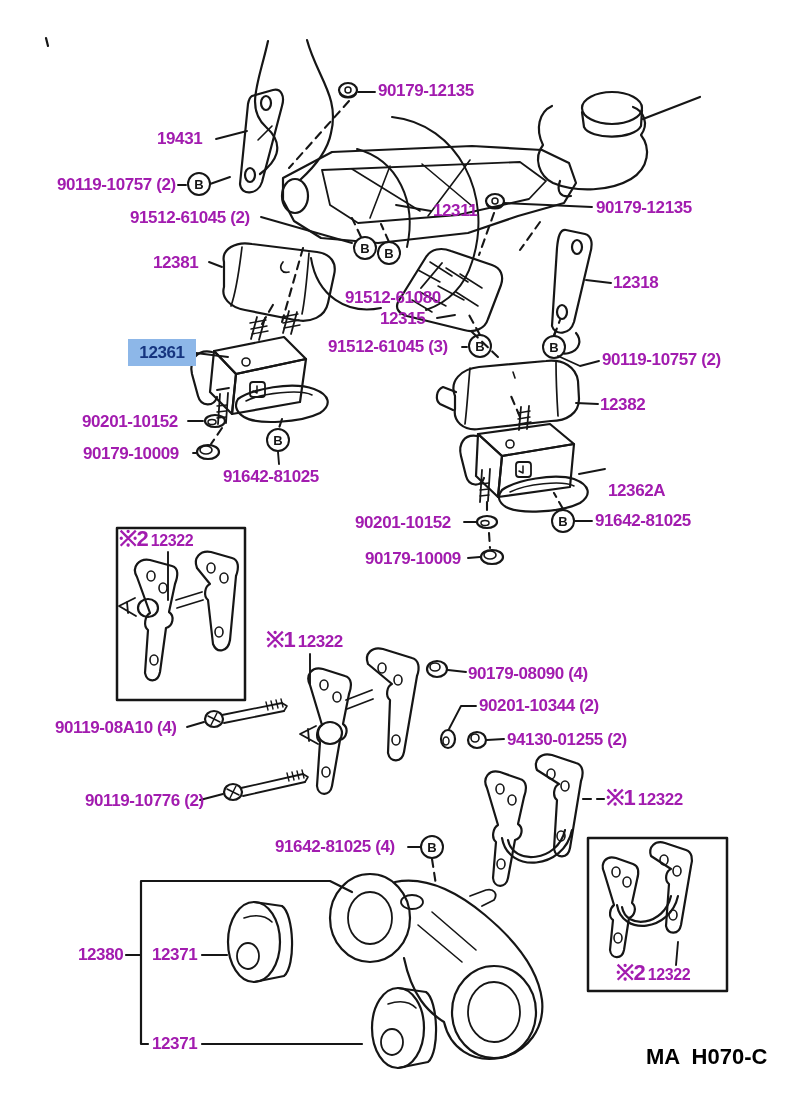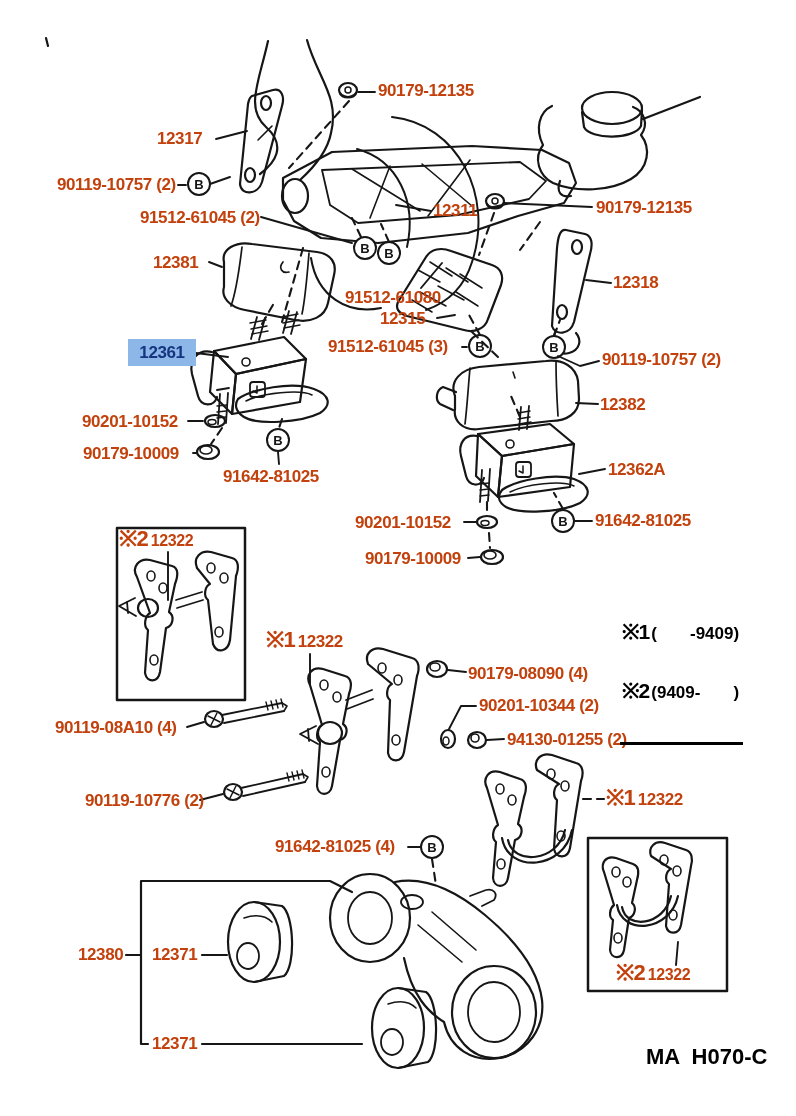--- a/index.html
+++ b/index.html
@@ -2,21 +2,21 @@
 <html><head>
 <meta charset="utf-8">
 <style>
   html,body{margin:0;padding:0;background:#ffffff;}
   .stage{
     position:relative;width:796px;height:1116px;background:#ffffff;overflow:hidden;
     font-family:"Liberation Sans", sans-serif;
   }
   .art{position:absolute;left:0;top:0;width:796px;height:1116px;}
   .lbl{
-    position:absolute;font-size:17px;font-weight:700;color:#c2410c;
+    position:absolute;font-size:17px;font-weight:700;color:#a21caf;
     letter-spacing:-0.4px;white-space:pre;line-height:20px;
   }
   .sym{font-size:22px;font-weight:700;letter-spacing:-1px;margin-right:3px;}
   .sub{font-size:16px;font-weight:700;}
   .hl{
     position:absolute;left:128px;top:339px;width:68px;height:27px;
     font-size:17px;font-weight:700;text-align:center;line-height:27px;
     letter-spacing:-0.4px;
   }
   .legend{
@@ -352,39 +352,39 @@
       <path d="M489,533 L490,548"></path>
       <path d="M563,509 L554,493"></path>
       <path d="M432,859 L436,885"></path>
       <path d="M472,332 L498,357"></path>
       <path d="M540,222 L520,250"></path>
       <path d="M583,799 L604,799"></path>
     </g>
   </svg>
 
   <div class="lbl" style="left:378px;top:81px">90179-12135</div>
-  <div class="lbl" style="left:157px;top:129px">12317</div>
+  <div class="lbl" style="left:157px;top:129px">19431</div>
   <div class="lbl" style="left:57px;top:175px">90119-10757 (2)</div>
-  <div class="lbl" style="left:140px;top:208px">91512-61045 (2)</div>
+  <div class="lbl" style="left:130px;top:208px">91512-61045 (2)</div>
   <div class="lbl" style="left:433px;top:201px">12311</div>
   <div class="lbl" style="left:596px;top:198px">90179-12135</div>
   <div class="lbl" style="left:153px;top:253px">12381</div>
   <div class="lbl" style="left:345px;top:288px">91512-61080</div>
   <div class="lbl" style="left:380px;top:309px">12315</div>
   <div class="lbl" style="left:613px;top:273px">12318</div>
   <div class="lbl" style="left:328px;top:337px">91512-61045 (3)</div>
   <div class="lbl" style="left:602px;top:350px">90119-10757 (2)</div>
 
   <div class="hl" style="background: rgb(141, 183, 232); color: rgb(22, 53, 127);">12361</div>
 
   <div class="lbl" style="left:600px;top:395px">12382</div>
   <div class="lbl" style="left:82px;top:412px">90201-10152</div>
   <div class="lbl" style="left:83px;top:444px">90179-10009</div>
   <div class="lbl" style="left:223px;top:467px">91642-81025</div>
-  <div class="lbl" style="left:608px;top:460px">12362A</div>
+  <div class="lbl" style="left:608px;top:481px">12362A</div>
   <div class="lbl" style="left:355px;top:513px">90201-10152</div>
   <div class="lbl" style="left:595px;top:511px">91642-81025</div>
   <div class="lbl" style="left:365px;top:549px">90179-10009</div>
 
   <div class="lbl" style="left:119px;top:529px"><span class="sym">※2</span><span class="sub">12322</span></div>
   <div class="lbl" style="left:266px;top:630px"><span class="sym">※1</span><span>12322</span></div>
 
   <div class="lbl" style="left:468px;top:664px">90179-08090 (4)</div>
   <div class="lbl" style="left:479px;top:696px">90201-10344 (2)</div>
   <div class="lbl" style="left:507px;top:730px">94130-01255 (2)</div>
@@ -393,20 +393,16 @@
 
   <div class="lbl" style="left:606px;top:788px"><span class="sym">※1</span><span>12322</span></div>
 
   <div class="lbl" style="left:275px;top:837px">91642-81025 (4)</div>
   <div class="lbl" style="left:78px;top:945px">12380</div>
   <div class="lbl" style="left:152px;top:945px">12371</div>
   <div class="lbl" style="left:152px;top:1034px">12371</div>
 
   <div class="lbl" style="left:616px;top:963px"><span class="sym">※2</span><span class="sub">12322</span></div>
 
-  <div class="legend">
-    <div class="legend-row"><span class="sym">※1</span><span>(       -9409)</span></div>
-    <div class="legend-row"><span class="sym">※2</span><span>(9409-       )</span></div>
-  </div>
 
   <div class="footer-code">MA  H070-C</div>
 
 </div>
 
 </body></html>

